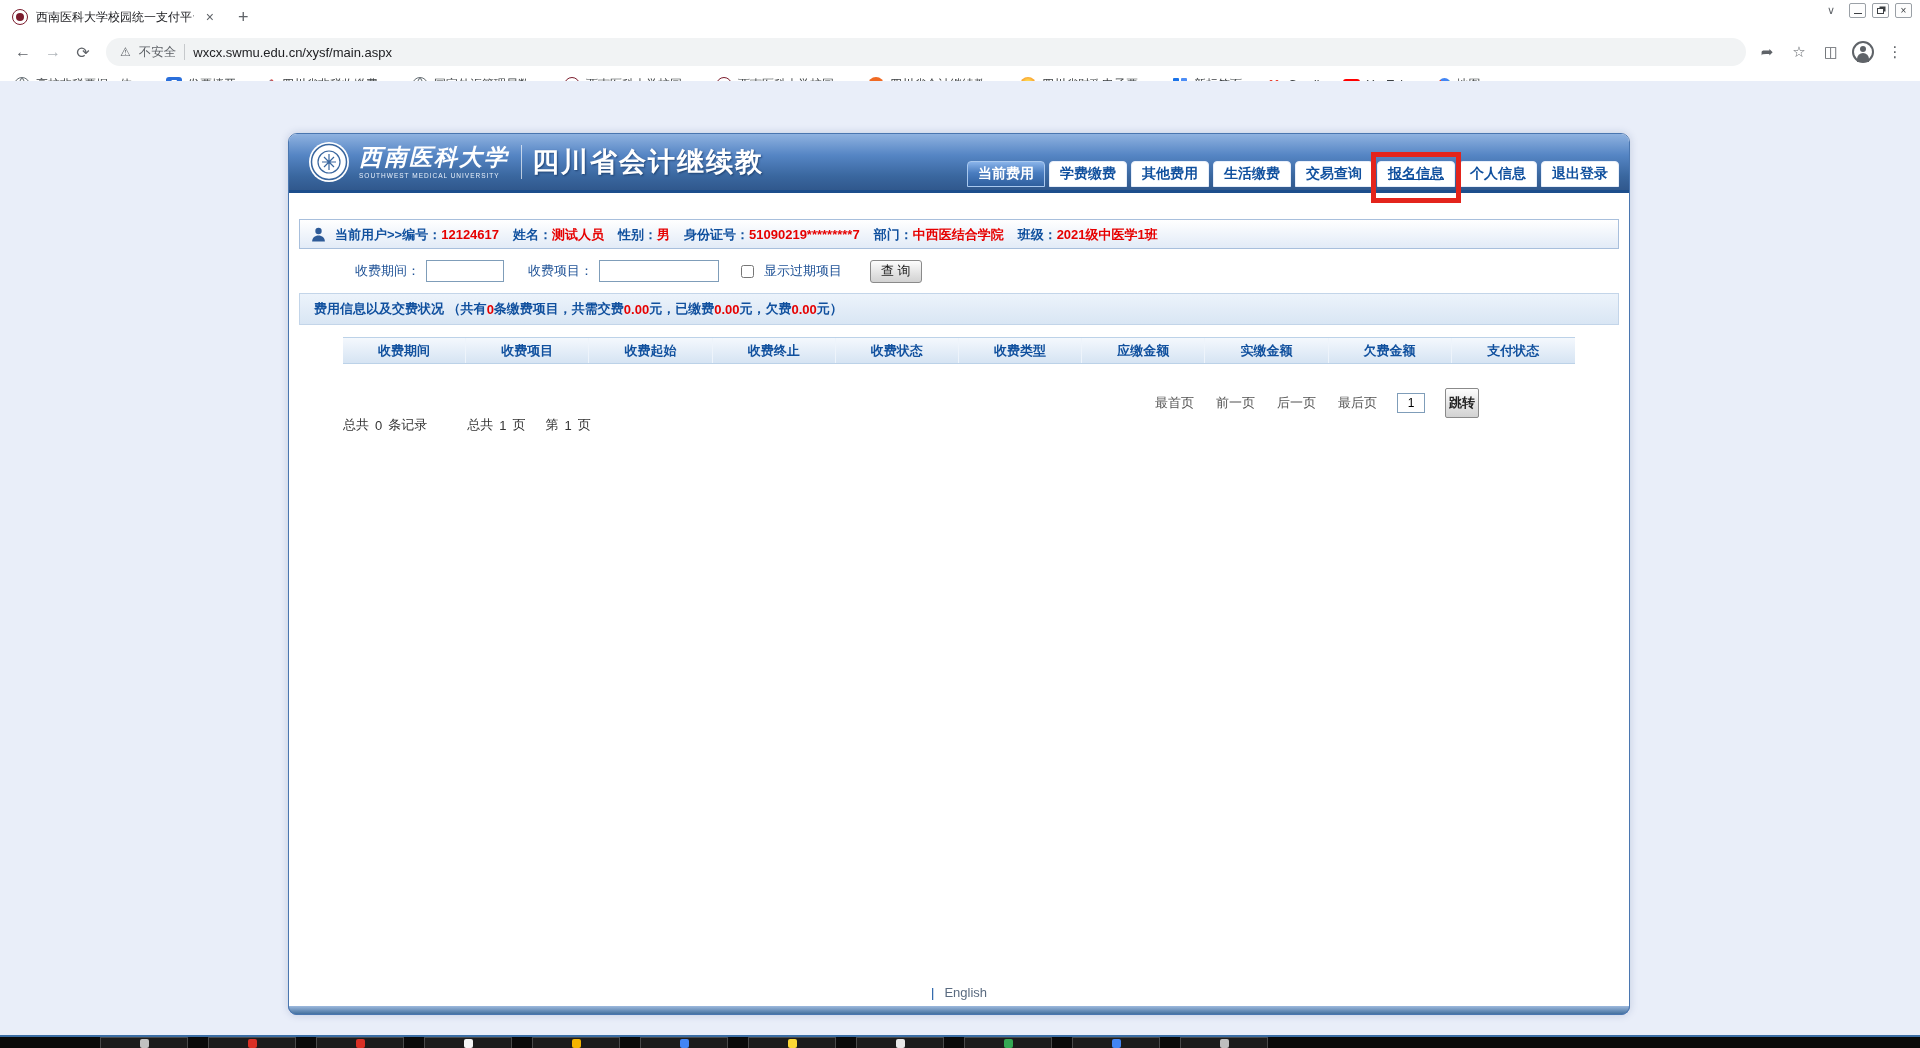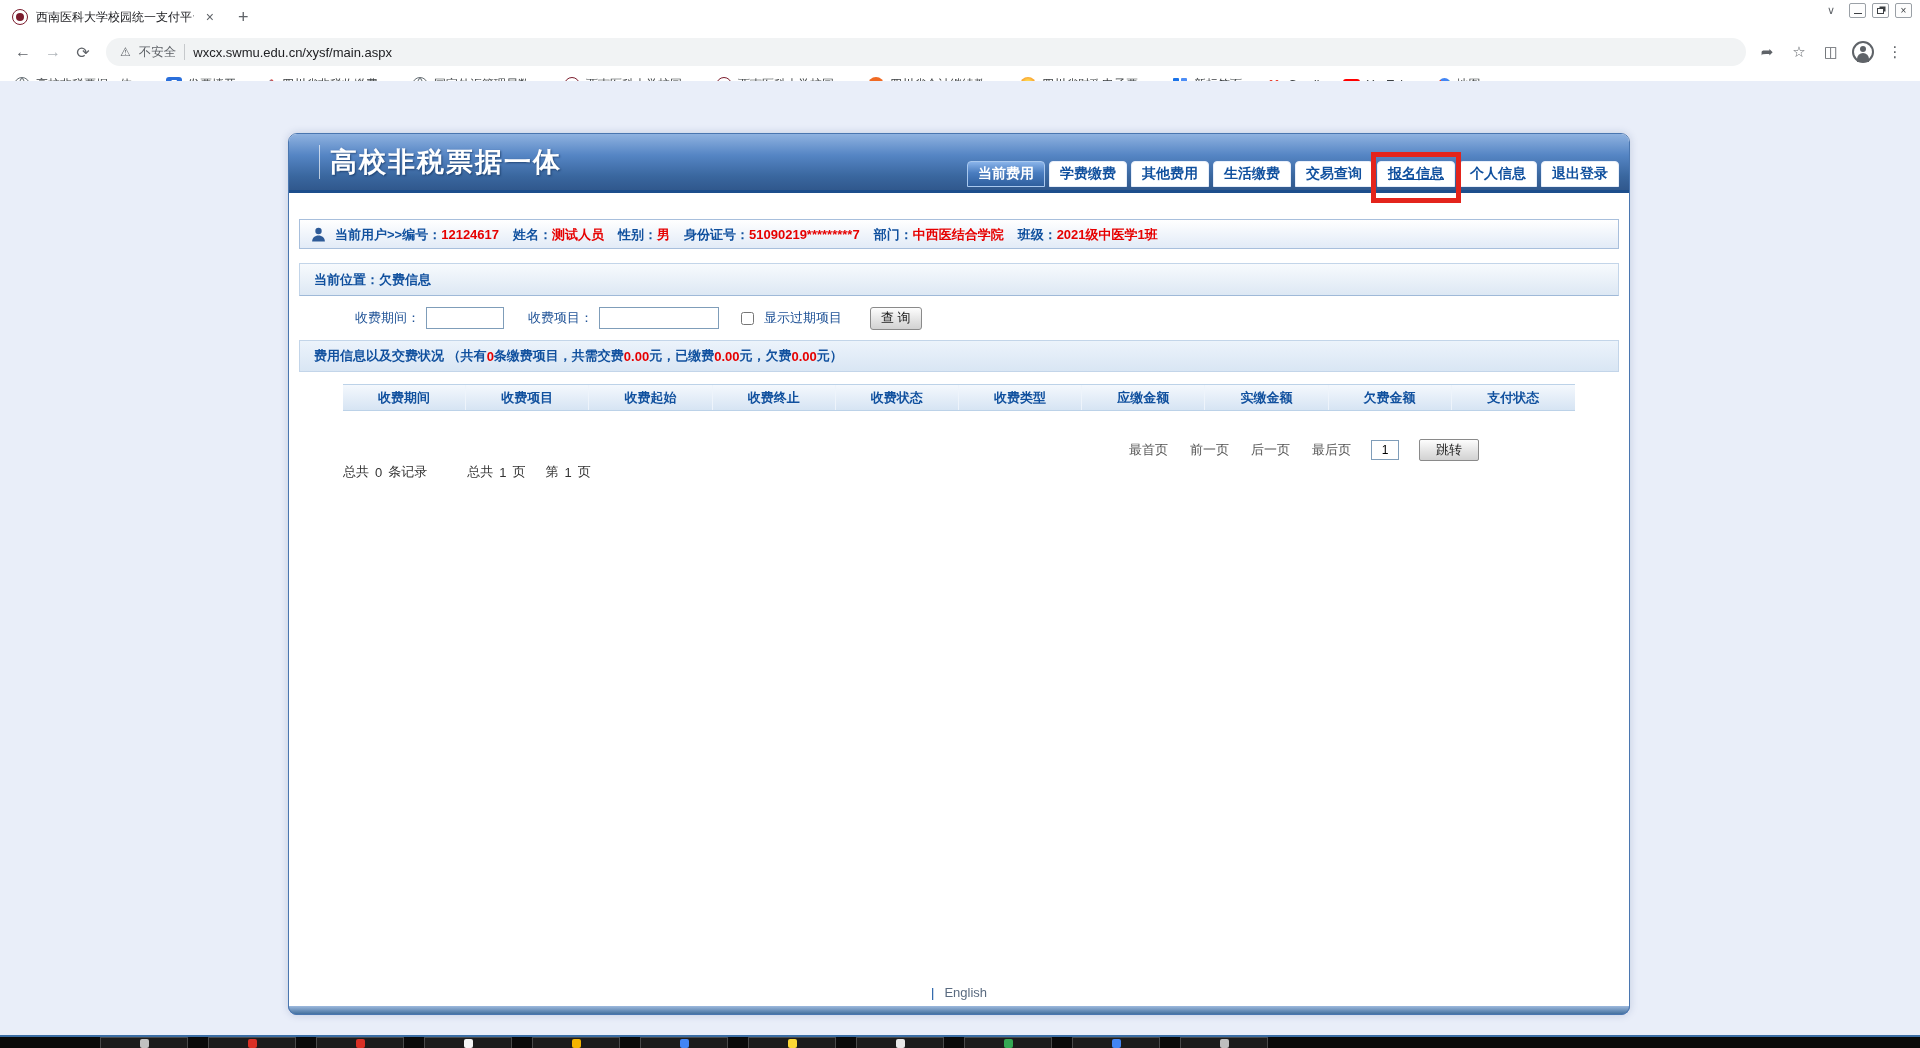--- a/index.html
+++ b/index.html
@@ -134,23 +134,23 @@
       color:#10509e; font-size:13px; font-weight:bold; border-right:1px solid #eef4fb; }
   .th:last-child { border-right:none; }
 
   .pager { width:1232px; margin:8px auto 0 auto; display:flex; align-items:center;
       font-size:13px; color:#333; }
   .pager .pseg { margin-right:6px;margin-top:44px; }
   .pager .gap { width:34px; }
   .pager-right { margin-left:auto; margin-right:96px; display:flex; align-items:center; gap:20px; color:#555; }
   .plink { color:#555; cursor:pointer; white-space:nowrap; }
   .page-input { width:28px; height:20px; border:1px solid #7f9db9; text-align:center; font-size:12px; }
-  .btn-jump { height:22px; padding:0 16px; font-size:13px; color:#222;
+  .btn-jump { height:30px; padding:0 3px; font-size:13px; color:#222;
       background:linear-gradient(180deg,#fdfdfd,#e2e2e2 60%,#d2d2d2); border:1px solid #8a8a8a;
-      border-radius:2px; cursor:pointer; }
+      border-radius:2px; cursor:pointer;font-weight:bold; }
 
   .site-footer { position:absolute; left:0; right:0; bottom:10px; height:24px;
       display:flex; align-items:center; justify-content:center; gap:10px; }
   .foot-divider { color:#10509e; font-size:13px; }
   .foot-link { color:#5a6b80; font-size:13px; cursor:pointer; }
   .container-bottom { position:absolute; left:-1px; right:-1px; bottom:-1px; height:9px;
       background:linear-gradient(180deg,#9db9dd,#44719f); border-radius:0 0 9px 9px;
       border:1px solid #4a76b0; border-top:none; }
 
   
@@ -251,22 +251,34 @@
         <span class="bm-icon icon-map"></span>
         <span class="bm-label">地图</span>
       </div>
     </div>
 </div>
 
 <div class="page">
   <div class="container">
 
     <div class="site-header">
+      <div class="logo-wrap">
+        <svg class="logo-svg" width="44" height="44" viewBox="0 0 44 44">
+          <circle cx="22" cy="22" r="20" fill="#fff"></circle>
+          <circle cx="22" cy="22" r="17.5" fill="none" stroke="#3a679f" stroke-width="1.5"></circle>
+          <circle cx="22" cy="22" r="11" fill="none" stroke="#3a679f" stroke-width="1.2"></circle>
+          <path d="M22 14 v16 M15 22 h14 M17 17 l10 10 M27 17 l-10 10" stroke="#3a679f" stroke-width="1.2" fill="none"></path>
+        </svg>
+        <div>
+          <div class="brand-cn">西南医科大学</div>
+          <div class="brand-en">SOUTHWEST MEDICAL UNIVERSITY</div>
+        </div>
+      </div>
       <div class="brand-sep"></div>
-      <div class="portal-title">高校非税票据一体</div>
+      <div class="portal-title">四川省会计继续教</div>
       <div class="navbtns" id="navbtns">
           <button class="navbtn active">
             <span class="nb-label">当前费用</span>
           </button>
           <button class="navbtn">
             <span class="nb-label">学费缴费</span>
           </button>
           <button class="navbtn">
             <span class="nb-label">其他费用</span>
           </button>
@@ -292,23 +304,20 @@
     <div class="content">
 
       <div class="userbar">
         <svg width="17" height="17" viewBox="0 0 24 24">
           <circle cx="12" cy="7" r="4.5" fill="#2d5a97"></circle>
           <path d="M3 22c0-5.5 4-8.5 9-8.5s9 3 9 8.5z" fill="#2d5a97"></path>
         </svg>
         <span id="usersegs"><span class="seg"><span class="lab">当前用户&gt;&gt;编号：</span><span class="val">12124617</span></span><span class="seg"><span class="lab">姓名：</span><span class="val">测试人员</span></span><span class="seg"><span class="lab">性别：</span><span class="val">男</span></span><span class="seg"><span class="lab">身份证号：</span><span class="val">51090219*********7</span></span><span class="seg"><span class="lab">部门：</span><span class="val">中西医结合学院</span></span><span class="seg"><span class="lab">班级：</span><span class="val">2021级中医学1班</span></span></span>
       </div>
 
-      <div class="breadcrumb">
-        <span class="breadcrumb-text">当前位置：欠费信息</span>
-      </div>
 
       <div class="searchrow">
         <span class="fld-label">收费期间：</span>
         <input class="txt-input inp-period" type="text" value="" style="">
         <span class="fld-label">收费项目：</span>
         <input class="txt-input inp-item" type="text" value="" style="">
         <input class="chk" type="checkbox" style="">
         <span class="chk-label">显示过期项目</span>
         <button class="btn-query">查 询</button>
       </div>

